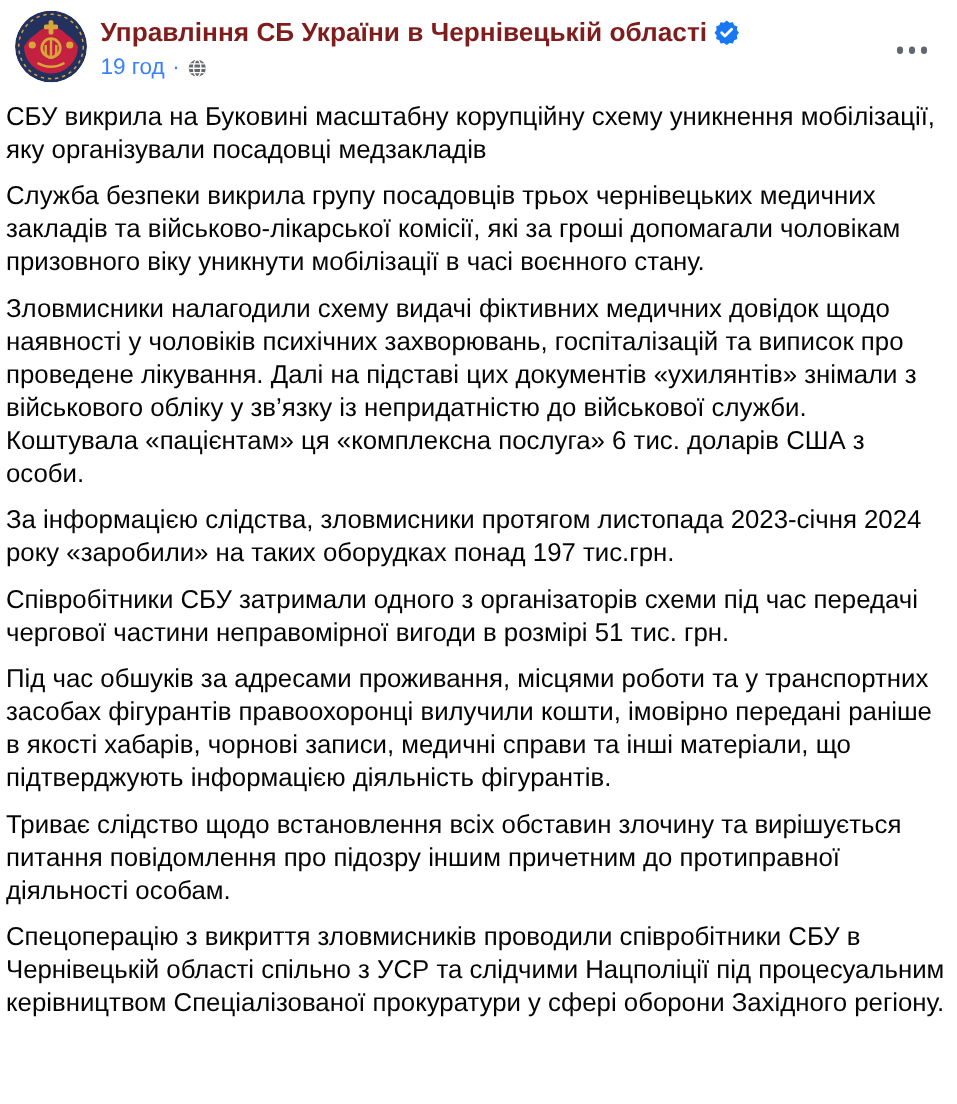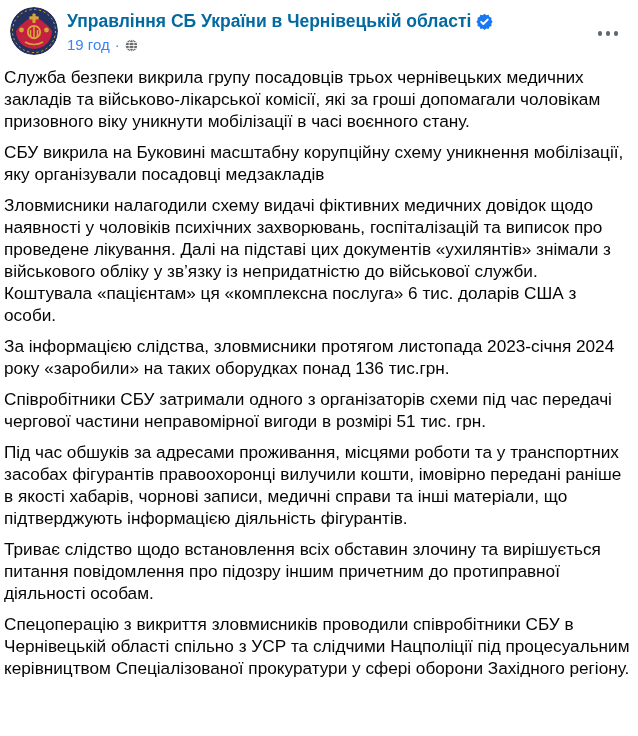--- a/index.html
+++ b/index.html
@@ -36,21 +36,21 @@
     min-width: 0;
   }
   .name-row {
     display: flex;
     align-items: center;
     gap: 5px;
   }
   .page-name {
     font-size: 17.5px;
     font-weight: 700;
-    color: #0369a1;
+    color: #7f1d1d;
     line-height: 23px;
     white-space: nowrap;
     cursor: pointer;
   }
   .verified-badge {
     width: 17px;
     height: 17px;
     flex: 0 0 17px;
     display: inline-block;
   }
@@ -140,23 +140,23 @@
     </div>
 
     <div class="more-button">
       <span class="dot"></span>
       <span class="dot"></span>
       <span class="dot"></span>
     </div>
   </div>
 
   <div class="body-text">
+    <p>СБУ викрила на Буковині масштабну корупційну схему уникнення мобілізації, яку організували посадовці медзакладів</p>
     <p>Служба безпеки викрила групу посадовців трьох чернівецьких медичних закладів та військово-лікарської комісії, які за гроші допомагали чоловікам призовного віку уникнути мобілізації в часі воєнного стану.</p>
-    <p>СБУ викрила на Буковині масштабну корупційну схему уникнення мобілізації, яку організували посадовці медзакладів</p>
     <p>Зловмисники налагодили схему видачі фіктивних медичних довідок щодо наявності у чоловіків психічних захворювань, госпіталізацій та виписок про проведене лікування. Далі на підставі цих документів «ухилянтів» знімали з військового обліку у зв’язку із непридатністю до військової служби. Коштувала «пацієнтам» ця «комплексна послуга» 6 тис. доларів США з особи.</p>
-    <p>За інформацією слідства, зловмисники протягом листопада 2023-січня 2024 року «заробили» на таких оборудках понад 136 тис.грн.</p>
+    <p>За інформацією слідства, зловмисники протягом листопада 2023-січня 2024 року «заробили» на таких оборудках понад 197 тис.грн.</p>
     <p>Співробітники СБУ затримали одного з організаторів схеми під час передачі чергової частини неправомірної вигоди в розмірі 51 тис. грн.</p>
     <p>Під час обшуків за адресами проживання, місцями роботи та у транспортних засобах фігурантів правоохоронці вилучили кошти, імовірно передані раніше в якості хабарів, чорнові записи, медичні справи та інші матеріали, що підтверджують інформацією діяльність фігурантів.</p>
     <p>Триває слідство щодо встановлення всіх обставин злочину та вирішується питання повідомлення про підозру іншим причетним до протиправної діяльності особам.</p>
     <p>Спецоперацію з викриття зловмисників проводили співробітники СБУ в Чернівецькій області спільно з УСР та слідчими Нацполіції під процесуальним керівництвом Спеціалізованої прокуратури у сфері оборони Західного регіону.</p>
   </div>
 
 </div>
 
 </body></html>

